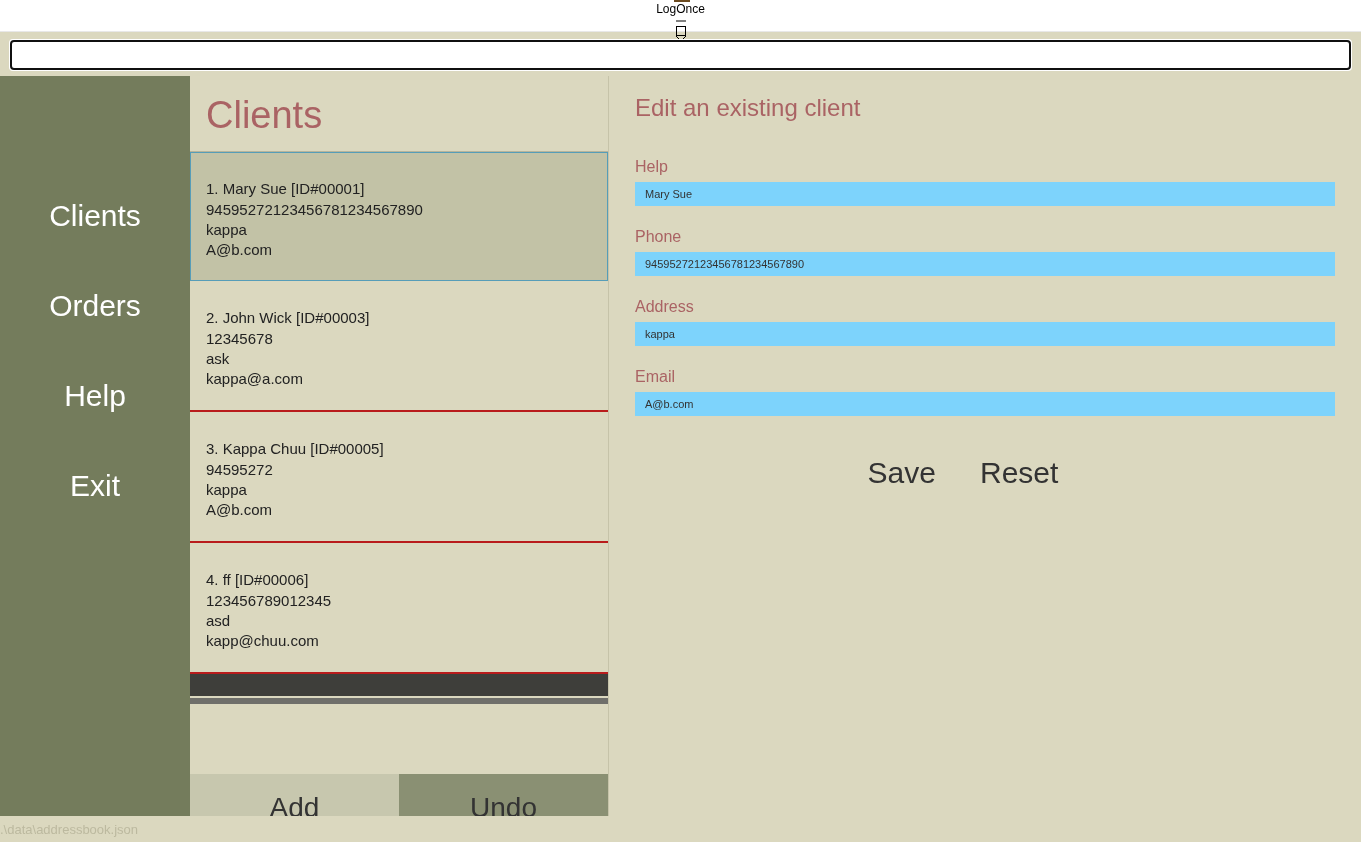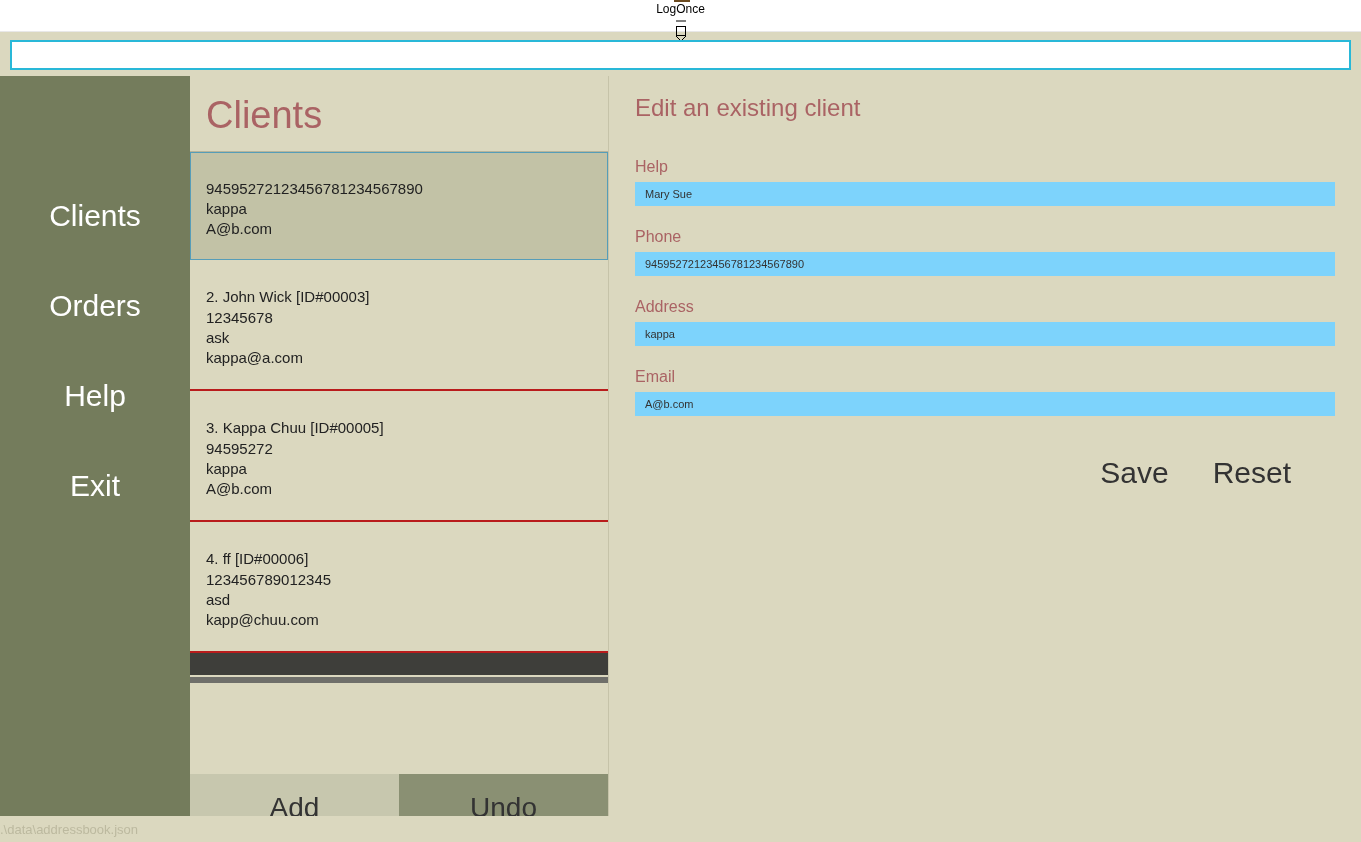--- a/index.html
+++ b/index.html
@@ -39,21 +39,21 @@
   .list-buttons { display: flex; height: 68px; }
   .list-btn { flex: 1; display: flex; align-items: center; justify-content: center; font-size: 28px; color: #333; cursor: pointer; }
   .list-btn.add { background: #c7c7ae; }
   .list-btn.undo { background: #8a9073; }
   
   
   .detail-panel { flex: 1; background: #dbd8bf; padding: 18px 26px 0 26px; border-left: 1px solid #c6c3a9; }
   .detail-title { color: #aa6364; font-size: 24px; font-weight: 400; margin-bottom: 36px; }
   .field-label { color: #aa6364; font-size: 16px; margin-bottom: 6px; }
   .field-input { width: 100%; height: 24px; background: #7dd3fc; border: none; padding: 0 10px; font-size: 11px; color: #333; margin-bottom: 22px; }
-  .detail-buttons { display: flex; justify-content: flex-end; gap: 44px; padding-right: 44px; margin-top: 18px; }
+  .detail-buttons { display: flex; justify-content: center; gap: 44px; padding-right: 44px; margin-top: 18px; }
   .detail-btn { font-size: 30px; color: #333; background: transparent; border: none; cursor: pointer; font-family: inherit; font-weight: 400; }
   
   
   .statusbar { height: 26px; background: #dbd8bf; display: flex; align-items: center; justify-content: flex-start; padding-right: 8px; font-size: 13px; color: #bcb99f; position: absolute; bottom: 0; left: 0; right: 0; }
 </style>
 </head>
 <body>
 
 <div class="titlebar">
   <span class="titlebar-icon"></span>
@@ -88,20 +88,21 @@
     <div class="sidebar-item">Orders</div>
     <div class="sidebar-item">Help</div>
     <div class="sidebar-item">Exit</div>
   </div>
 
   <div class="list-panel">
     <div class="list-title">Clients</div>
     <div class="list-container">
       <div id="clients-list">
           <div class="client-card selected">
+            <div class="row1">1.   Mary Sue [ID#00001]</div>
             <div class="sub">9459527212345678123456789‌0</div>
             <div class="sub">kappa</div>
             <div class="sub">A@b.com</div>
           </div>
           <div class="client-card">
             <div class="row1">2.   John Wick [ID#00003]</div>
             <div class="sub">12345678</div>
             <div class="sub">ask</div>
             <div class="sub">kappa@a.com</div>
           </div>

